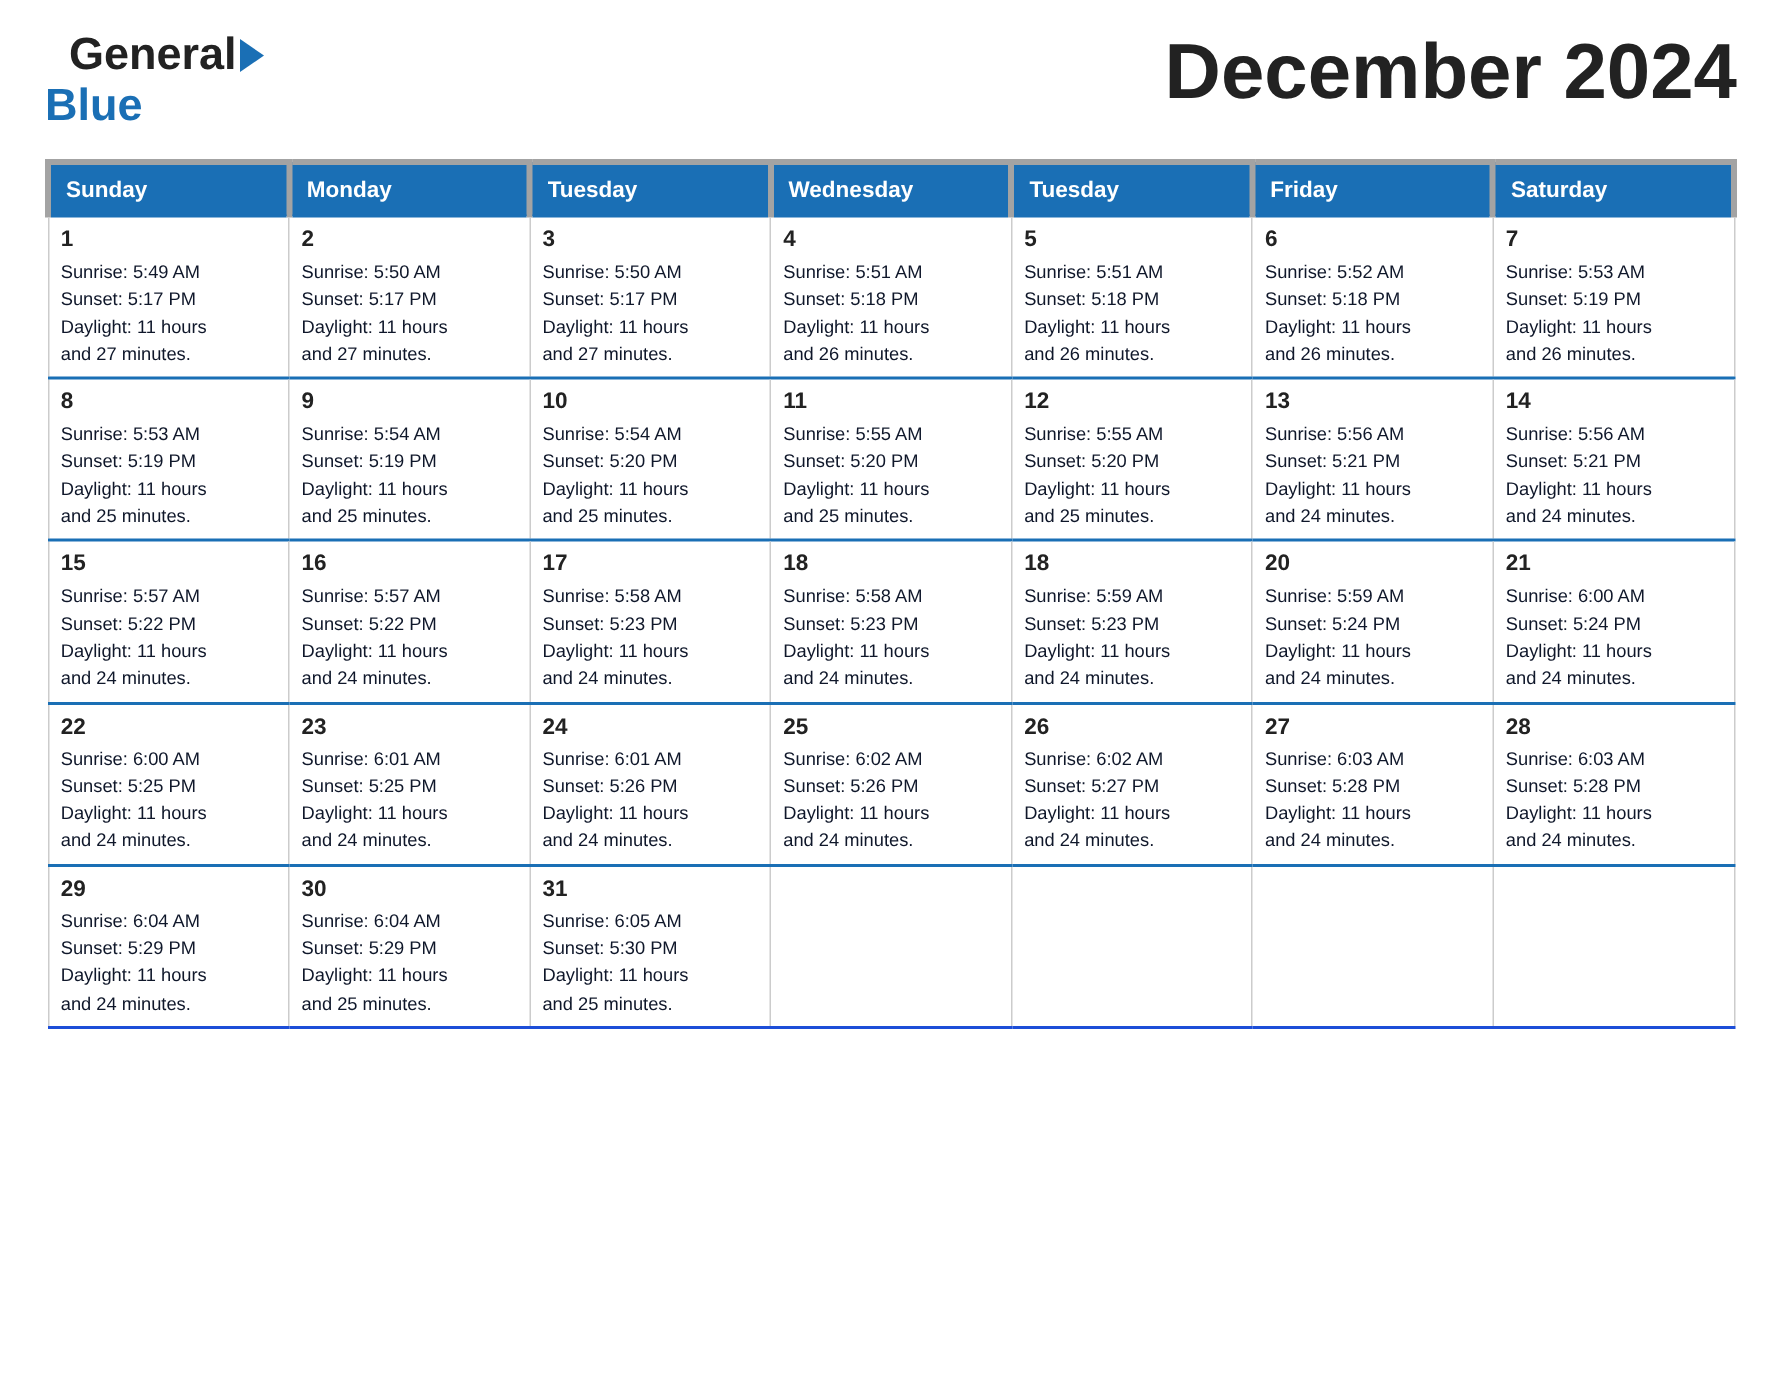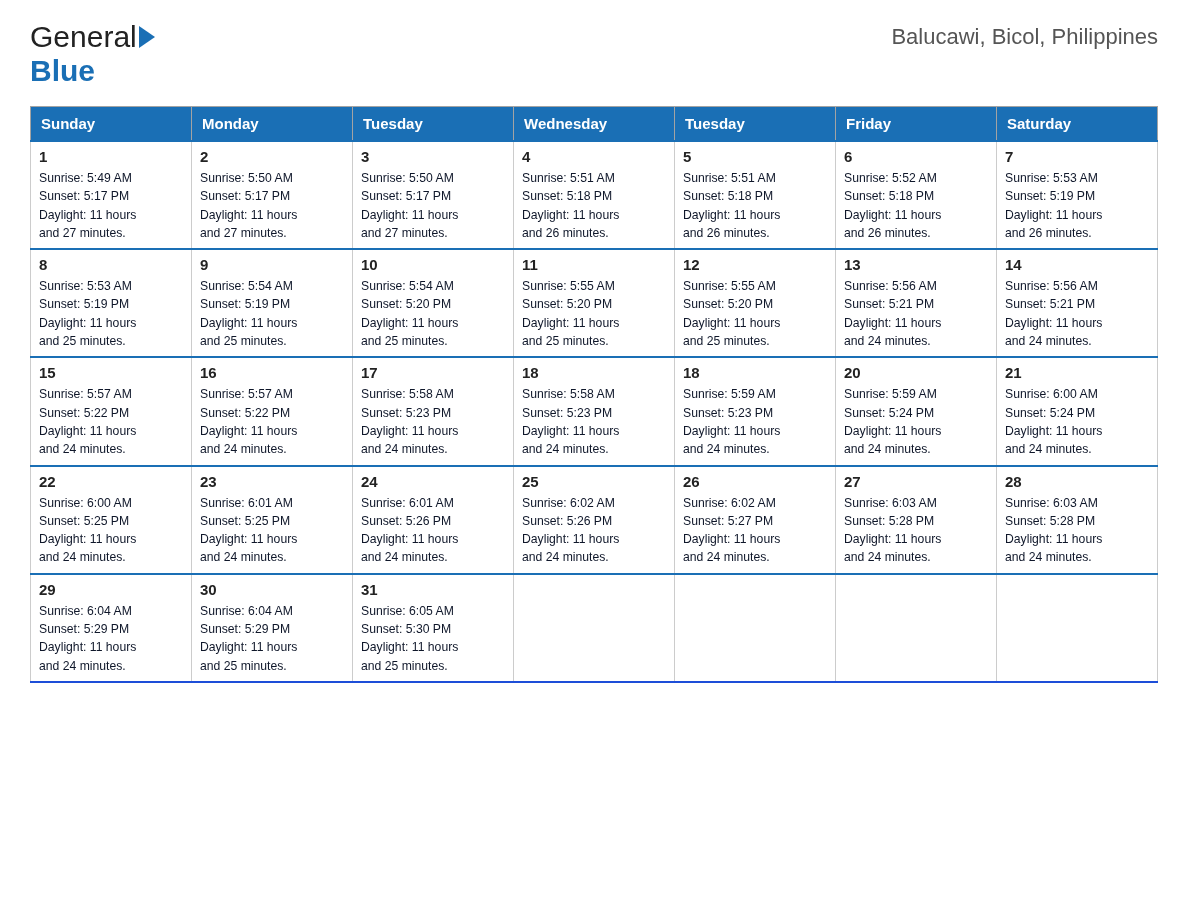--- a/index.html
+++ b/index.html
@@ -41,21 +41,21 @@
       width: 100%;
       border-collapse: collapse;
     }
     .calendar th {
       background: #1a6fb5;
       color: #fff;
       font-size: 15px;
       font-weight: bold;
       padding: 8px 10px;
       text-align: left;
-      border: 1px solid #a3a3a3;
+      border: 4px solid #a3a3a3;
     }
     .calendar td {
       vertical-align: top;
       border: 1px solid #ccc;
       padding: 6px 8px;
       font-size: 12.5px;
       min-height: 90px;
       width: 14.28%;
       background: #fff;
     }
@@ -82,22 +82,23 @@
     }
     .empty-cell {
       background: #fff;
     }
     .logo-row {
       display: flex;
       align-items: center;
     }
     .logo-text-general {
       font-size: 30px;
-      font-weight: normal;
-      color: #222;
+      font-weight: bold;
+      color: #222;
+      margin-left: 16px;
     }
     .logo-triangle {
       display: inline-block;
       width: 0;
       height: 0;
       border-top: 11px solid transparent;
       border-bottom: 11px solid transparent;
       border-left: 16px solid #1a6fb5;
       margin: 0 2px 0 2px;
       vertical-align: middle;
@@ -116,21 +117,21 @@
   <div class="logo">
     <div class="logo-row">
       <span class="logo-text-general">General</span>
       <span class="logo-triangle"></span>
     </div>
     <div>
       <span class="logo-text-blue">Blue</span>
     </div>
   </div>
   <div class="title-block">
-    <h2>Balucawi, Bicol, Philippines</h2>
+    <h1>December 2024</h1>
   </div>
 </div>
 
 <table class="calendar">
   <thead>
     <tr>
       <th>Sunday</th>
       <th>Monday</th>
       <th>Tuesday</th>
       <th>Wednesday</th>

